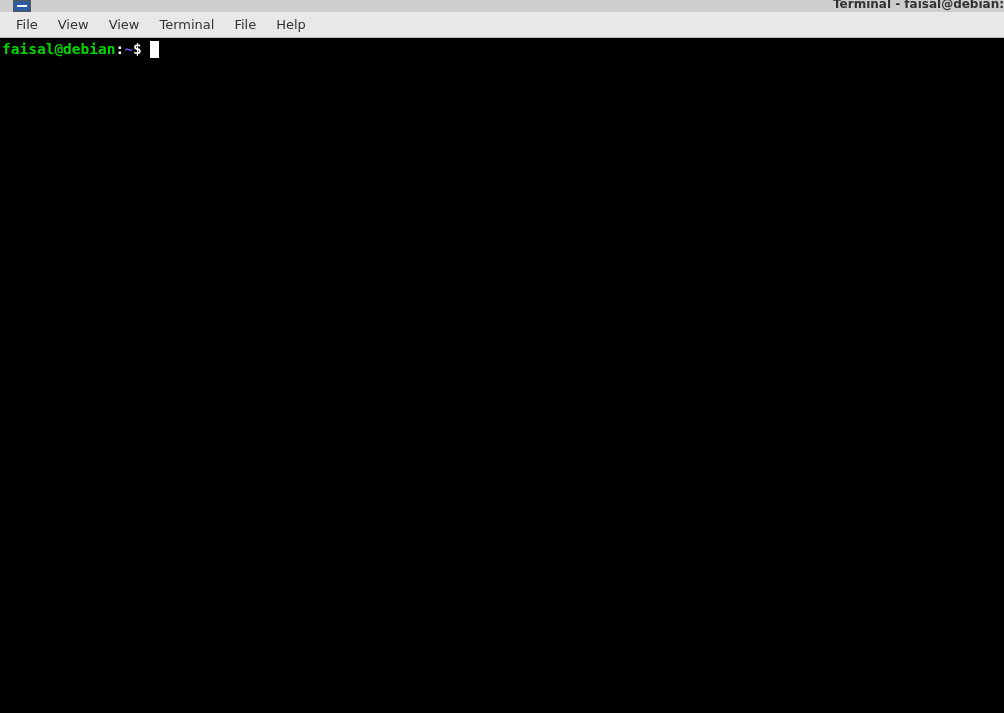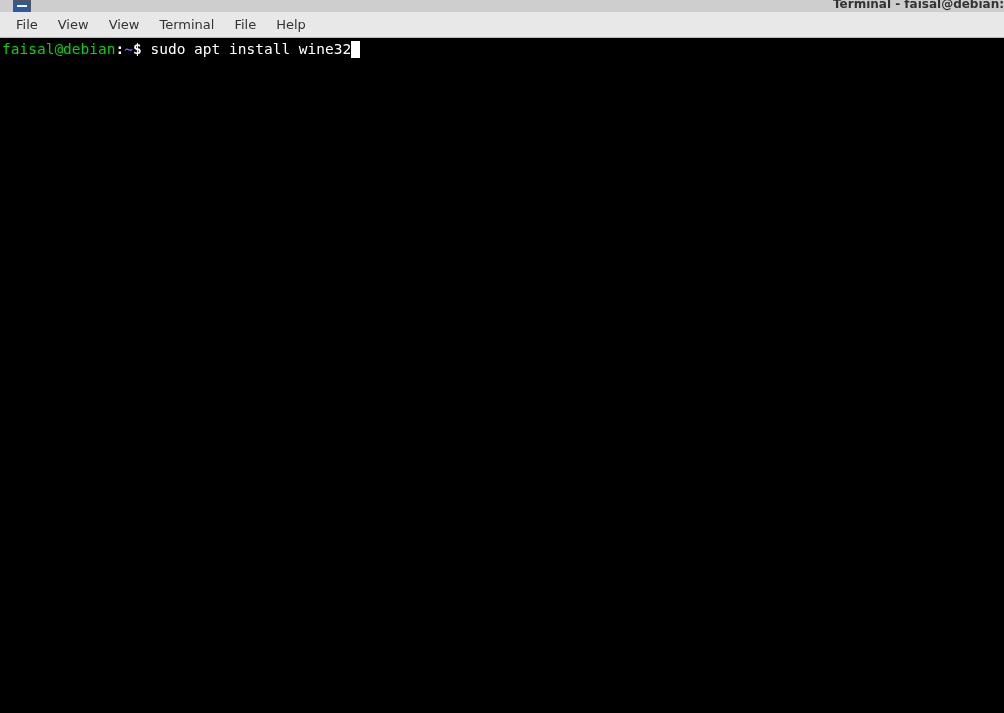--- a/index.html
+++ b/index.html
@@ -69,21 +69,21 @@
       line-height: 1.3;
       position: relative;
     }
     .prompt-line {
       display: flex;
       flex-wrap: nowrap;
       white-space: pre;
     }
     .prompt-user {
       color: #00d700;
-      font-weight: normal;
+      font-weight: bold;
     }
     .prompt-colon {
       color: #ffffff;
       font-weight: bold;
     }
     .prompt-path {
       color: #5f5fff;
       font-weight: bold;
     }
     .prompt-symbol {
@@ -117,15 +117,15 @@
   <div class="menu-item">File</div>
   <div class="menu-item">View</div>
   <div class="menu-item">View</div>
   <div class="menu-item">Terminal</div>
   <div class="menu-item">File</div>
   <div class="menu-item">Help</div>
 </div>
 
 <div class="terminal-area">
   <div class="prompt-line">
-    <span class="prompt-user">faisal@debian</span><span class="prompt-colon">:</span><span class="prompt-path">~</span><span class="prompt-symbol">$ </span><span class="command-text">sudo apt install wine32</span><span class="cursor"></span>
+    <span class="prompt-user">faisal@debian</span><span class="prompt-colon">:</span><span class="prompt-path">~</span><span class="prompt-symbol">$ </span><span class="cursor"></span>
   </div>
 </div>
 
 </body></html>

